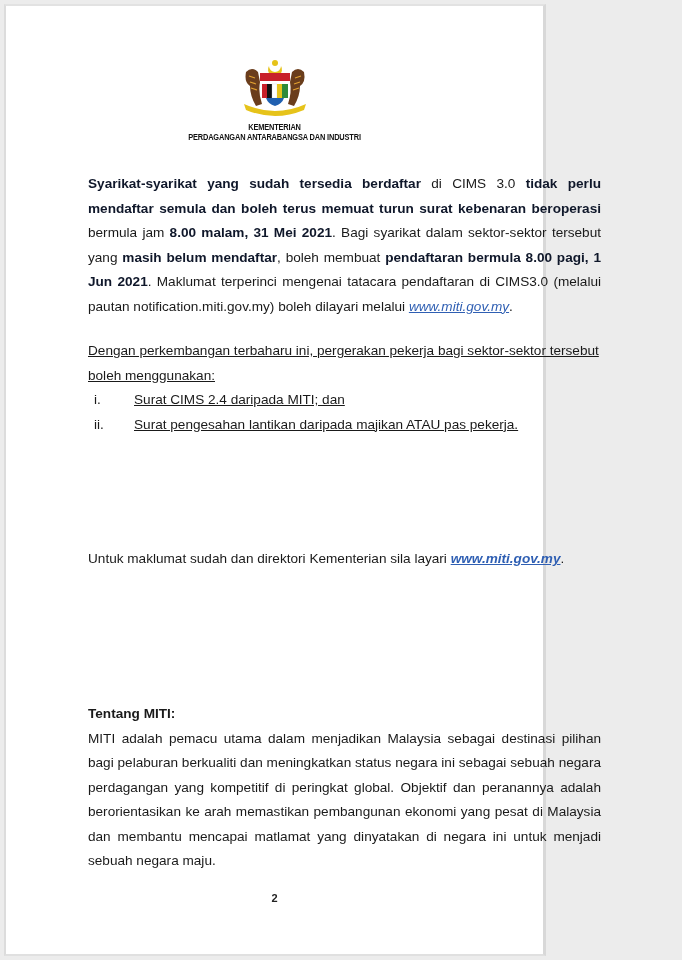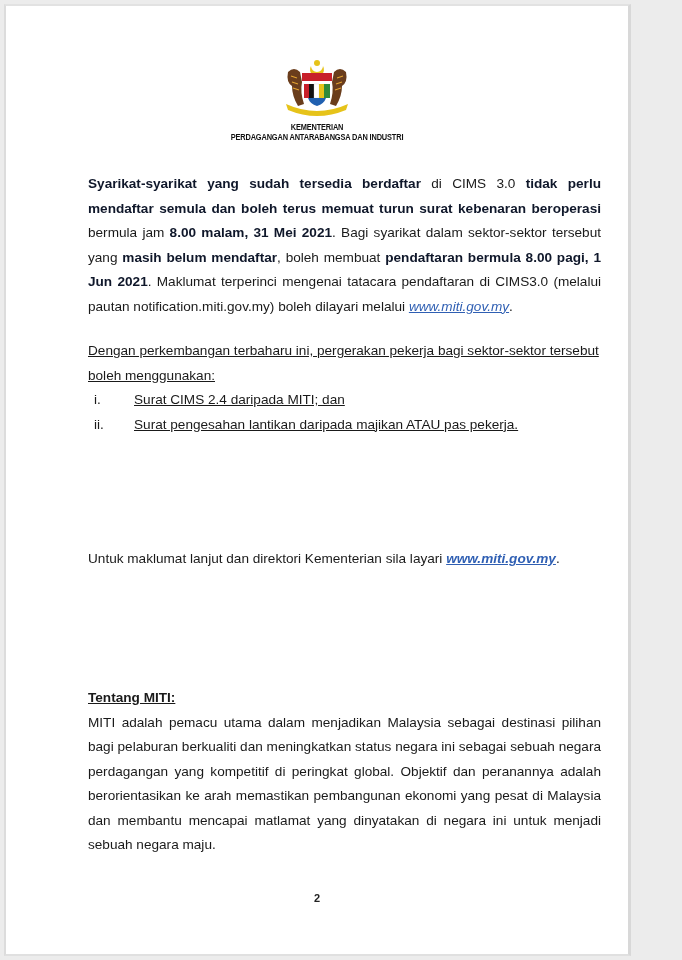--- a/index.html
+++ b/index.html
@@ -1,21 +1,21 @@
 <!DOCTYPE html>
 <html><head>
 <meta charset="utf-8">
 <style>
   html, body { margin: 0; padding: 0; }
   body {
     width: 682px; height: 960px; background: #ececec; position: relative; overflow: hidden;
     font-family: "Liberation Sans", sans-serif;
   }
   .page {
-    position: absolute; left: 4px; top: 4px; width: 627px; height: 952px;
+    position: absolute; left: 4px; top: 4px; width: 542px; height: 952px;
     background: #ffffff;
     border-left: 2px solid #dcdcdc; border-top: 2px solid #e2e2e2;
     border-right: 3px solid #d8d8d8; border-bottom: 2px solid #e0e0e0;
     box-sizing: border-box;
   }
   .logo-wrap { position: absolute; left: 0; right: 0; top: 50px; text-align: center; }
   .crest { display: block; margin: 0 auto; width: 78px; height: 62px; }
   .ministry-line1, .ministry-line2 {
     font-family: "Liberation Sans", sans-serif; font-weight: bold; color: #111;
     letter-spacing: -0.2px; transform: scaleX(0.78); line-height: 10px;
@@ -27,21 +27,21 @@
     position: absolute; left: 82px; width: 513px;
     font-size: 13.6px; color: #1a1a1a; line-height: 24.5px;
   }
   .justify { text-align: justify; text-align-last: left; }
   b { font-weight: bold; color: #0f172a; }
   a.link { color: #2f5fb3; text-decoration: underline; font-style: italic; }
   .list { margin: 0; padding: 0; list-style: none; }
   .list li { position: relative; padding-left: 46px; }
   .list .num { position: absolute; left: 6px; }
   .heading { font-weight: bold; }
-  .u { text-decoration: underline; font-weight: bold; }
+  .u { font-weight: bold; margin-top: 16px; }
   .page-num { position: absolute; left: 0; right: 0; top: 886px; text-align: center; font-size: 11px; color: #222; font-weight: bold; }
 </style>
 </head>
 <body>
 
 <div class="page">
 
   <div class="logo-wrap">
     <svg class="crest" viewBox="0 0 78 62">
 
@@ -74,21 +74,21 @@
   <div class="body-text" style="top:333px;text-decoration:underline;">
     <div>Dengan perkembangan terbaharu ini, pergerakan pekerja bagi sektor-sektor tersebut boleh menggunakan:</div>
     <ul class="list">
       <li><span class="num">i.</span><span>Surat CIMS 2.4 daripada MITI; dan</span></li>
       <li><span class="num">ii.</span><span>Surat pengesahan lantikan daripada majikan ATAU pas pekerja.</span></li>
     </ul>
   </div>
 
 
   <div class="body-text" style="top:541px;">
-    <span>Untuk maklumat lanjut dan direktori Kementerian sila layari </span><a class="link" style="font-weight:bold;">www.miti.gov.my</a><span>.</span>
+    <span>Untuk maklumat sudah dan direktori Kementerian sila layari </span><a class="link" style="font-weight:bold;">www.miti.gov.my</a><span>.</span>
   </div>
 
 
   <div class="body-text" style="top:680px;">
     <div class="u">Tentang MITI:</div>
     <div class="justify">MITI adalah pemacu utama dalam menjadikan Malaysia sebagai destinasi pilihan bagi pelaburan berkualiti dan meningkatkan status negara ini sebagai sebuah negara perdagangan yang kompetitif di peringkat global. Objektif dan peranannya adalah berorientasikan ke arah memastikan pembangunan ekonomi yang pesat di Malaysia dan membantu mencapai matlamat yang dinyatakan di negara ini untuk menjadi sebuah negara maju.</div>
   </div>
 
   <div class="page-num">2</div>
 </div>

